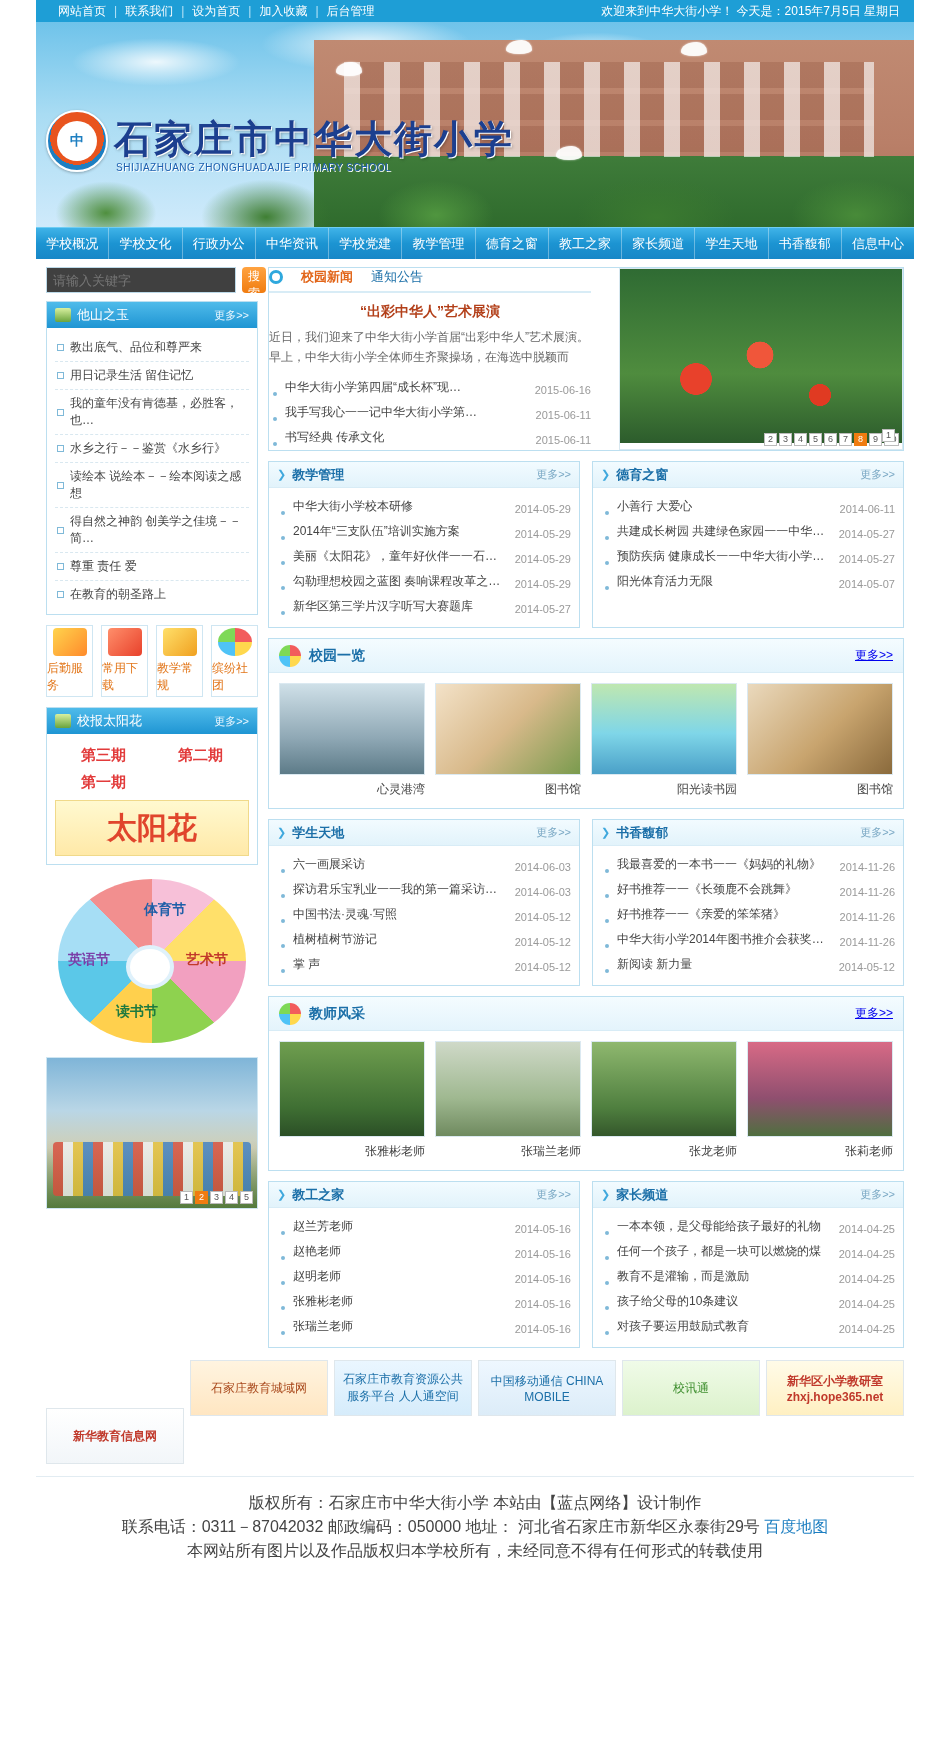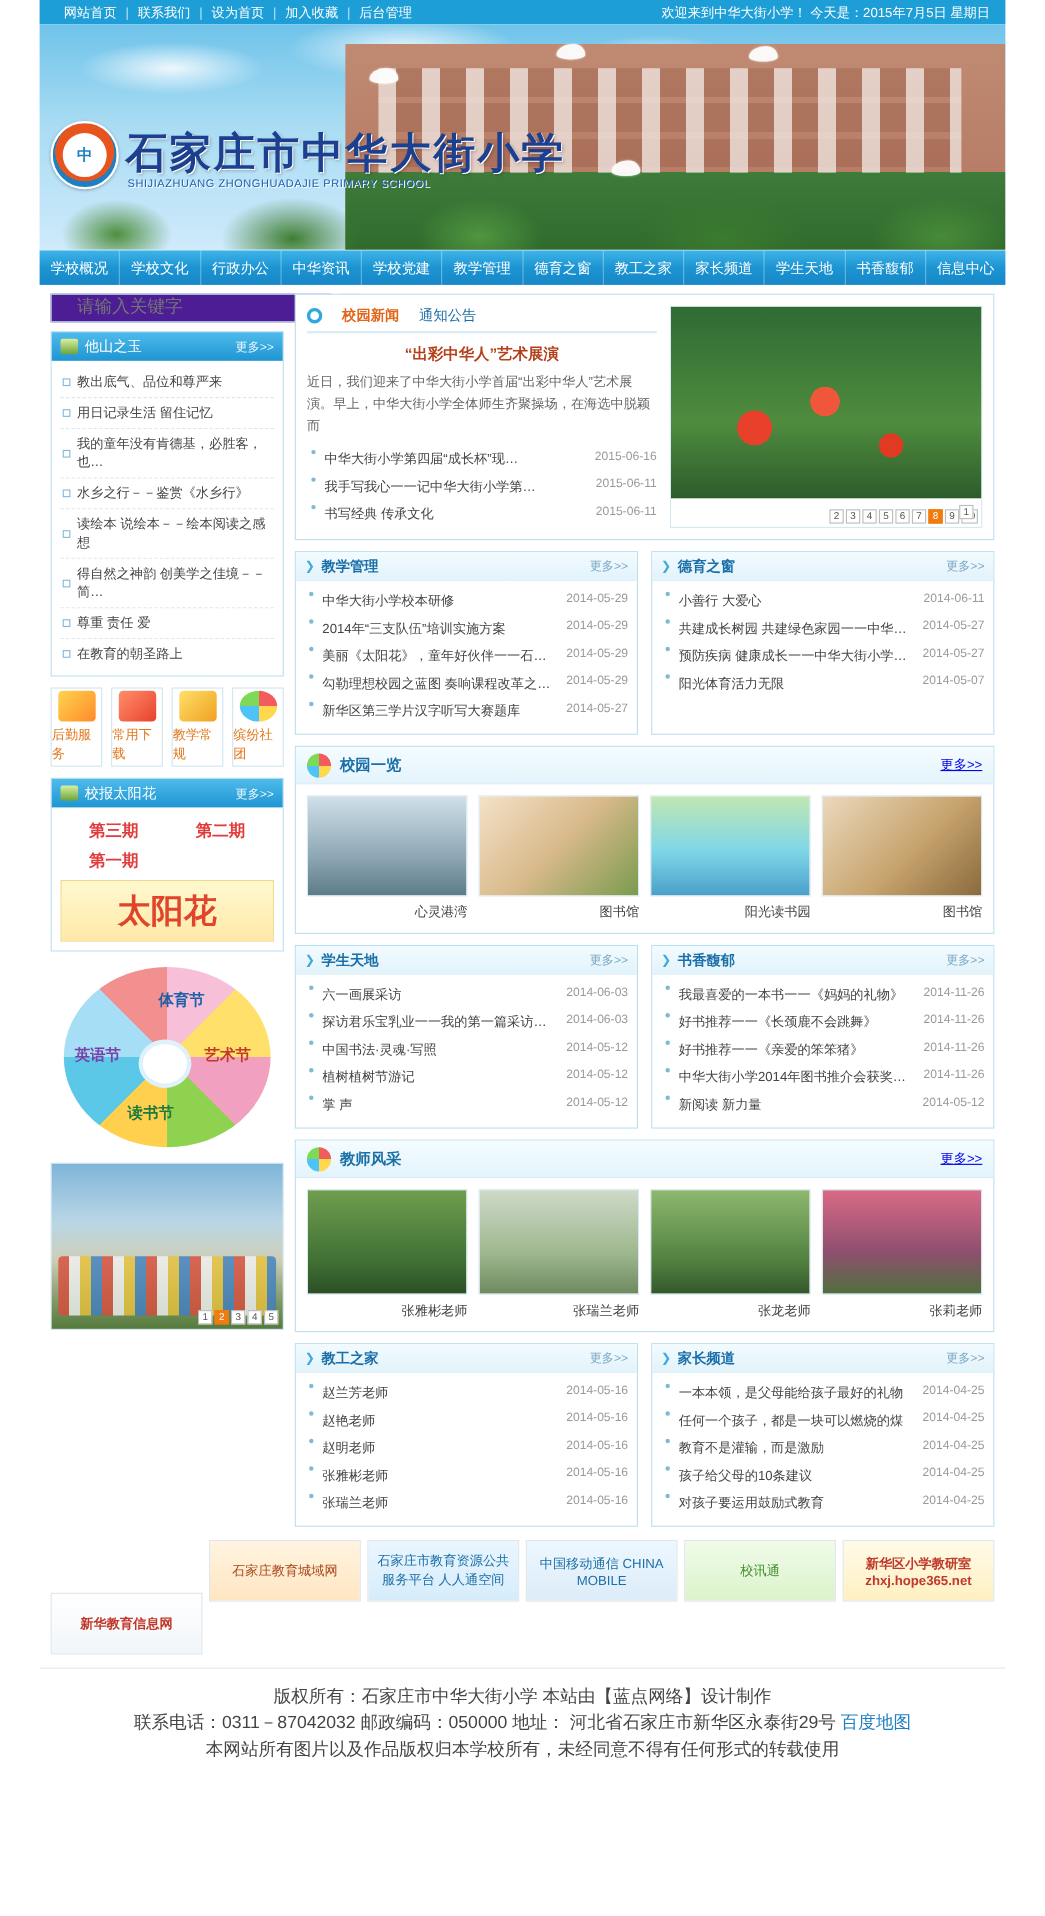--- a/index.html
+++ b/index.html
@@ -97,22 +97,22 @@
   .nav a:last-child{ border-right:none; }
 
   
   .content { display:flex; padding:8px 10px 0 10px; gap:10px; align-items:flex-start; }
   .left-col { width:212px; flex:0 0 212px; }
   .right-col { flex:1; }
 
   
   .searchbar{ display:flex; gap:6px; margin-bottom:8px; }
   .searchbar input{
-    flex:1; height:26px; border:1px solid #bcd9e8; padding:0 23px;
-    font-size:16px; color:#999; background:#4c1d95;
+    flex:1; height:26px; border:1px solid #bcd9e8; padding:0 6px;
+    font-size:13px; color:#999; background:#404040;
   }
   .searchbar button{
     width:62px; height:26px; border:none; cursor:pointer; color:#fff;
     font-size:12px; border-radius:4px;
     background:linear-gradient(to bottom,#ffa340,#f07c10);
   }
 
   
   .panel{ border:1px solid #bcdff0; background:#fff; margin-bottom:10px; }
   .panel-hd{
@@ -184,30 +184,30 @@
     background:
       repeating-linear-gradient(to right,#d94b3a 0 10px, #f2f2f2 10px 20px, #e8c23a 20px 30px, #3f7fc1 30px 40px);
     opacity:.8; border-radius:4px;
   }
   .pager{ position:absolute; right:4px; bottom:4px; display:flex; gap:2px; }
   .pager i{ width:13px; height:13px; background:#fff; border:1px solid #bbb;
     font-style:normal; font-size:9px; line-height:11px; text-align:center; color:#555; }
   .pager i.on{ background:#f07c10; color:#fff; border-color:#f07c10; }
 
   
-  .news-box{ display:flex; gap:12px; border:1px solid #bcdff0; background:#fff; padding:10px; }
+  .news-box{ display:flex; gap:28px; border:1px solid #bcdff0; background:#fff; }
   .news-left{ flex:1; }
   .tabs{ display:flex; align-items:center; gap:18px; border-bottom:2px solid #d8ecf6; padding-bottom:5px; }
   .tab-ring{ width:14px; height:14px; border-radius:50%; border:3px solid #2fa8dd; }
   .tab{ font-size:13px; color:#1b6fa8; cursor:pointer; }
   .tab.active{ color:#e2661a; font-weight:bold; }
   .news-title{ text-align:center; font-size:14px; font-weight:bold; color:#b3401a; margin:10px 0 6px; }
   .news-sum{ font-size:12px; color:#666; line-height:20px; }
   .news-list{ margin-top:8px; }
-  .nrow{ display:flex; align-items:flex-start; font-size:12px; color:#444; padding:4px 0; }
+  .nrow{ display:flex; align-items:flex-end; font-size:12px; color:#444; padding:4px 0; }
   .dot{ width:4px; height:4px; border-radius:50%; background:#7fb9d8; margin:0 8px 0 4px; flex:0 0 4px; }
   .nrow .t{ flex:1; overflow:hidden; white-space:nowrap; text-overflow:ellipsis; }
   .nrow .d{ color:#999; font-size:11px; margin-left:8px; }
   .slide{ width:284px; flex:0 0 284px; position:relative; border:1px solid #d8e8f0; }
   .slide-img{ height:174px;
     background:
       radial-gradient(circle 26px at 76px 110px,#e8412b 0 60%,rgba(232,65,43,0) 62%),
       radial-gradient(circle 22px at 140px 86px,#f0563a 0 60%,rgba(240,86,58,0) 62%),
       radial-gradient(circle 18px at 200px 126px,#e03a22 0 60%,rgba(224,58,34,0) 62%),
       linear-gradient(to bottom,#2f6b33,#4f8c3e 60%,#2c5c2c);

